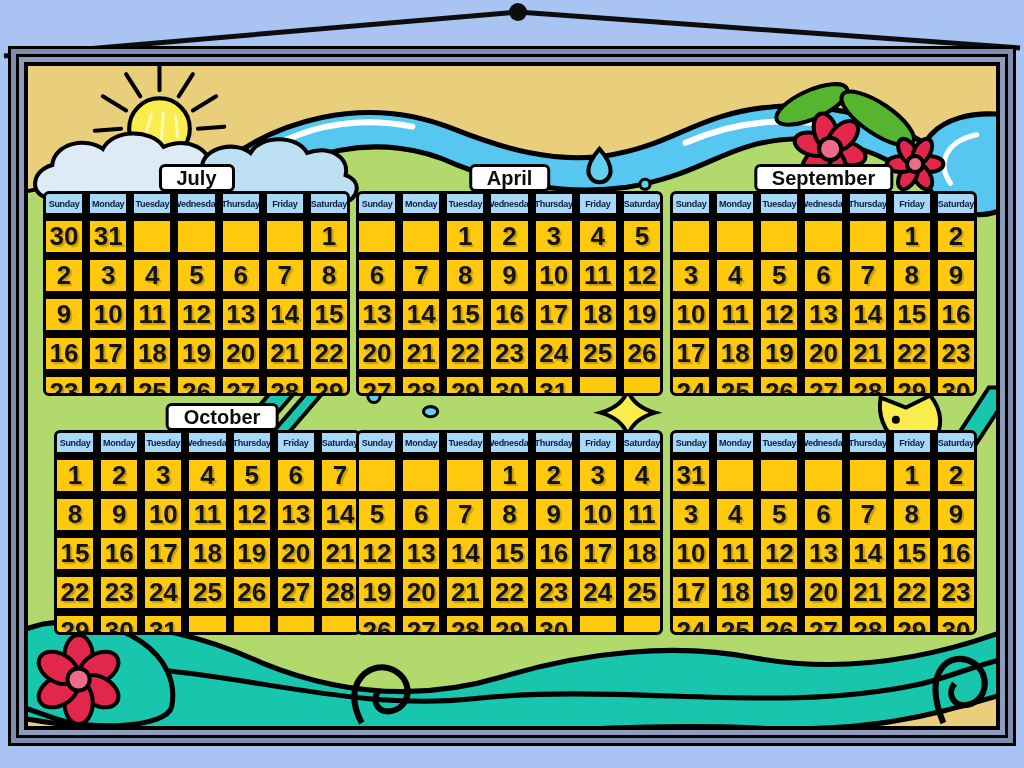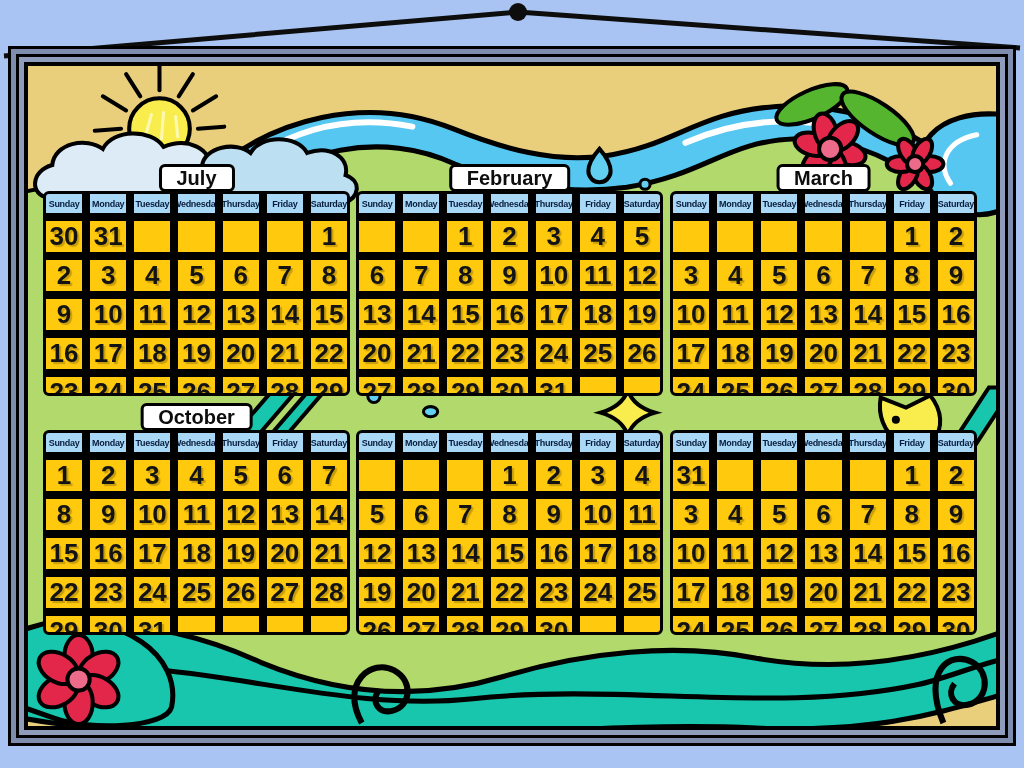--- a/index.html
+++ b/index.html
@@ -202,21 +202,21 @@
               <div class="dc">23</div>
               <div class="dc">24</div>
               <div class="dc">25</div>
               <div class="dc">26</div>
               <div class="dc">27</div>
               <div class="dc">28</div>
               <div class="dc">29</div>
             </div>
           </div>
           <div class="calendar" style="left: 328px; top: 98px;">
-            <div class="month-title">February</div>
+            <div class="month-title">April</div>
             <div class="cal-grid">
               <div class="wd">Sunday</div>
               <div class="wd">Monday</div>
               <div class="wd">Tuesday</div>
               <div class="wd">Wednesday</div>
               <div class="wd">Thursday</div>
               <div class="wd">Friday</div>
               <div class="wd">Saturday</div>
               <div class="dc"></div>
               <div class="dc"></div>
@@ -249,67 +249,67 @@
               <div class="dc">27</div>
               <div class="dc">28</div>
               <div class="dc">29</div>
               <div class="dc">30</div>
               <div class="dc">31</div>
               <div class="dc"></div>
               <div class="dc"></div>
             </div>
           </div>
           <div class="calendar" style="left: 642px; top: 98px;">
-            <div class="month-title">March</div>
-            <div class="cal-grid">
-              <div class="wd">Sunday</div>
-              <div class="wd">Monday</div>
-              <div class="wd">Tuesday</div>
-              <div class="wd">Wednesday</div>
-              <div class="wd">Thursday</div>
-              <div class="wd">Friday</div>
-              <div class="wd">Saturday</div>
-              <div class="dc"></div>
-              <div class="dc"></div>
-              <div class="dc"></div>
-              <div class="dc"></div>
-              <div class="dc"></div>
-              <div class="dc">1</div>
-              <div class="dc">2</div>
-              <div class="dc">3</div>
-              <div class="dc">4</div>
-              <div class="dc">5</div>
-              <div class="dc">6</div>
-              <div class="dc">7</div>
-              <div class="dc">8</div>
-              <div class="dc">9</div>
-              <div class="dc">10</div>
-              <div class="dc">11</div>
-              <div class="dc">12</div>
-              <div class="dc">13</div>
-              <div class="dc">14</div>
-              <div class="dc">15</div>
-              <div class="dc">16</div>
-              <div class="dc">17</div>
-              <div class="dc">18</div>
-              <div class="dc">19</div>
-              <div class="dc">20</div>
-              <div class="dc">21</div>
-              <div class="dc">22</div>
-              <div class="dc">23</div>
-              <div class="dc">24</div>
-              <div class="dc">25</div>
-              <div class="dc">26</div>
-              <div class="dc">27</div>
-              <div class="dc">28</div>
-              <div class="dc">29</div>
-              <div class="dc">30</div>
-            </div>
-          </div>
-          <div class="calendar" style="left: 15px; top: 337px;">
+            <div class="month-title">September</div>
+            <div class="cal-grid">
+              <div class="wd">Sunday</div>
+              <div class="wd">Monday</div>
+              <div class="wd">Tuesday</div>
+              <div class="wd">Wednesday</div>
+              <div class="wd">Thursday</div>
+              <div class="wd">Friday</div>
+              <div class="wd">Saturday</div>
+              <div class="dc"></div>
+              <div class="dc"></div>
+              <div class="dc"></div>
+              <div class="dc"></div>
+              <div class="dc"></div>
+              <div class="dc">1</div>
+              <div class="dc">2</div>
+              <div class="dc">3</div>
+              <div class="dc">4</div>
+              <div class="dc">5</div>
+              <div class="dc">6</div>
+              <div class="dc">7</div>
+              <div class="dc">8</div>
+              <div class="dc">9</div>
+              <div class="dc">10</div>
+              <div class="dc">11</div>
+              <div class="dc">12</div>
+              <div class="dc">13</div>
+              <div class="dc">14</div>
+              <div class="dc">15</div>
+              <div class="dc">16</div>
+              <div class="dc">17</div>
+              <div class="dc">18</div>
+              <div class="dc">19</div>
+              <div class="dc">20</div>
+              <div class="dc">21</div>
+              <div class="dc">22</div>
+              <div class="dc">23</div>
+              <div class="dc">24</div>
+              <div class="dc">25</div>
+              <div class="dc">26</div>
+              <div class="dc">27</div>
+              <div class="dc">28</div>
+              <div class="dc">29</div>
+              <div class="dc">30</div>
+            </div>
+          </div>
+          <div class="calendar" style="left: 26px; top: 337px; padding-left: 29px;">
             <div class="month-title">October</div>
             <div class="cal-grid">
               <div class="wd">Sunday</div>
               <div class="wd">Monday</div>
               <div class="wd">Tuesday</div>
               <div class="wd">Wednesday</div>
               <div class="wd">Thursday</div>
               <div class="wd">Friday</div>
               <div class="wd">Saturday</div>
               <div class="dc">1</div>

